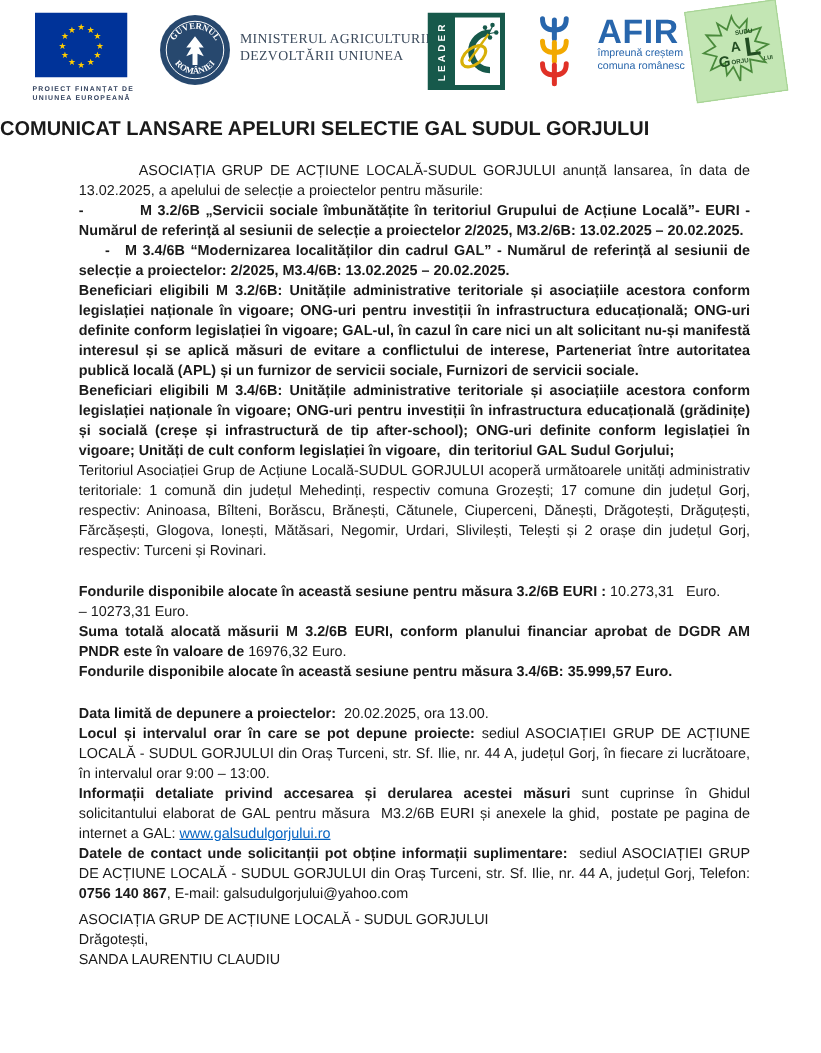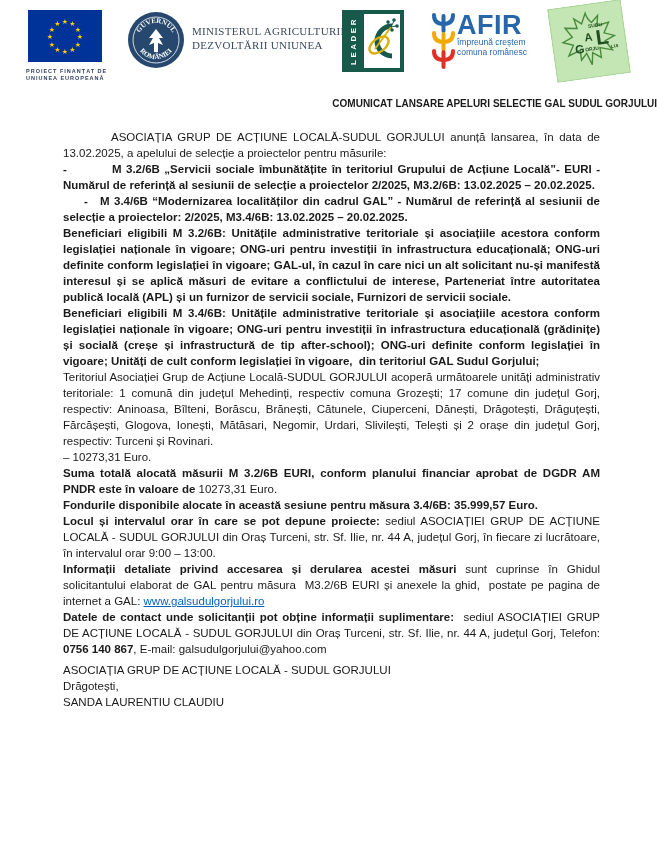--- a/index.html
+++ b/index.html
@@ -10,35 +10,35 @@
   }
   
   .header{position:relative;height:86px;}
   .logo{position:absolute;}
   .eu-block{left:26px;top:10px;width:78px;text-align:center;}
   .eu-caption{font-size:5.5px;line-height:7px;letter-spacing:1px;color:#33425e;font-weight:bold;margin-top:2px;white-space:nowrap;}
   .gov-seal{left:127px;top:11px;}
   .ministry{left:192px;top:24px;font-family:"Liberation Serif",serif;color:var(--ministry,#3b4a5c);font-size:11px;line-height:14px;letter-spacing:0.3px;}
   .leader{left:342px;top:10px;}
   .afir{left:430px;top:12px;display:flex;align-items:flex-start;}
-  .afir-txt{margin-left:0;}
+  .afir-txt{margin-left:21px;}
   .afir-name{font-size:27px;line-height:26px;font-weight:bold;color:var(--afir-blue,#2866ac);letter-spacing:0.5px;}
   .afir-tag{font-size:8.5px;line-height:9.5px;color:var(--afir-blue,#2866ac);}
   .gal{left:552px;top:4px;width:74px;height:74px;transform:rotate(-8deg);
        background:var(--gal-bg,#c3e6b4);box-shadow:0 0 0 1px #a8d496 inset;}
   
   .f-eu{fill:var(--eu-blue,#003399);} .f-star{fill:var(--eu-star,#ffcc00);}
   .f-navy{fill:var(--navy,#27486e);} .s-white{stroke:#fff;} .f-white{fill:#fff;}
   .f-green{fill:var(--leader-green,#17594b);} .s-green{stroke:var(--leader-green,#17594b);}
   .s-yellow{stroke:var(--leader-yellow,#d8b007);}
   .s-blue{stroke:var(--afir-blue,#2866ac);} .s-orange{stroke:var(--afir-yellow,#f2a900);} .s-red{stroke:var(--afir-red,#e03127);}
   .gal-leaf{stroke:#4a8a3c;fill:none;stroke-width:1.4;}
   .gal-t{fill:#224d22;font-family:"Liberation Sans",sans-serif;font-weight:bold;}
   
-  .doc-title{text-align:right;font-weight:bold;font-size:10px;margin-top:10px;}
+  .doc-title{text-align:left;font-weight:bold;font-size:16px;margin-top:10px;}
   .body-content{margin:17px 57px 0 63px;}
   .para{margin:0;text-align:justify;white-space:pre-wrap;}
   .b{font-weight:bold;}
   .link{color:var(--link,#0563c1);text-decoration:underline;}
   .bullet{display:inline-block;font-weight:bold;}
   .footer{margin-top:5px;}
   .footer p{margin:0;text-align:left;white-space:nowrap;}
 </style>
 </head>
 <body>
@@ -162,23 +162,25 @@
 
   <div class="doc-title">COMUNICAT LANSARE APELURI SELECTIE GAL SUDUL GORJULUI</div>
 
   <div class="body-content">
       <p class="para" style="text-indent: 48px;"><span>ASOCIAȚIA GRUP DE ACȚIUNE LOCALĂ-SUDUL GORJULUI anunță lansarea, în data de 13.02.2025, a apelului de selecție a proiectelor pentru măsurile:</span></p>
       <p class="para"><span class="bullet" style="width: 49px;">-</span><span class="b">M 3.2/6B „Servicii sociale îmbunătățite în teritoriul Grupului de Acțiune Locală”- EURI - Numărul de referință al sesiunii de selecție a proiectelor 2/2025, M3.2/6B: 13.02.2025 – 20.02.2025.</span></p>
       <p class="para"><span class="bullet" style="width: 16px; margin-left: 21px;">-</span><span class="b">M 3.4/6B “Modernizarea localităților din cadrul GAL” - Numărul de referință al sesiunii de selecție a proiectelor: 2/2025, M3.4/6B: 13.02.2025 – 20.02.2025.</span></p>
       <p class="para"><span class="b">Beneficiari eligibili M 3.2/6B: Unitățile administrative teritoriale și asociațiile acestora conform legislației naționale în vigoare; ONG-uri pentru investiții în infrastructura educațională; ONG-uri definite conform legislației în vigoare; GAL-ul, în cazul în care nici un alt solicitant nu-și manifestă interesul și se aplică măsuri de evitare a conflictului de interese, Parteneriat între autoritatea publică locală (APL) și un furnizor de servicii sociale, Furnizori de servicii sociale.</span></p>
       <p class="para"><span class="b">Beneficiari eligibili M 3.4/6B: Unitățile administrative teritoriale și asociațiile acestora conform legislației naționale în vigoare; ONG-uri pentru investiții în infrastructura educațională (grădinițe) și socială (creșe și infrastructură de tip after-school); ONG-uri definite conform legislației în vigoare; Unități de cult conform legislației în vigoare,  din teritoriul GAL Sudul Gorjului;</span></p>
       <p class="para"><span>Teritoriul Asociației Grup de Acțiune Locală-SUDUL GORJULUI acoperă următoarele unități administrativ teritoriale: 1 comună din județul Mehedinți, respectiv comuna Grozești; 17 comune din județul Gorj, respectiv: Aninoasa, Bîlteni, Borăscu, Brănești, Cătunele, Ciuperceni, Dănești, Drăgotești, Drăguțești, Fărcășești, Glogova, Ionești, Mătăsari, Negomir, Urdari, Slivilești, Telești și 2 orașe din județul Gorj, respectiv: Turceni și Rovinari.</span></p>
+      <p class="para" style="margin-top: 17px;"><span class="b">Fondurile disponibile alocate în această sesiune pentru măsura 3.2/6B EURI : </span><span>10.273,31   Euro.</span></p>
       <p class="para"><span>– 10273,31 Euro.</span></p>
-      <p class="para"><span class="b">Suma totală alocată măsurii M 3.2/6B EURI, conform planului financiar aprobat de DGDR AM PNDR este în valoare de </span><span>10273,31 Euro.</span></p>
+      <p class="para"><span class="b">Suma totală alocată măsurii M 3.2/6B EURI, conform planului financiar aprobat de DGDR AM PNDR este în valoare de </span><span>16976,32 Euro.</span></p>
       <p class="para"><span class="b">Fondurile disponibile alocate în această sesiune pentru măsura 3.4/6B: 35.999,57 Euro.</span></p>
+      <p class="para" style="margin-top: 17px;"><span class="b">Data limită de depunere a proiectelor:</span><span>  20.02.2025, ora 13.00.</span></p>
       <p class="para"><span class="b">Locul și intervalul orar în care se pot depune proiecte: </span><span>sediul ASOCIAȚIEI GRUP DE ACȚIUNE LOCALĂ - SUDUL GORJULUI din Oraș Turceni, str. Sf. Ilie, nr. 44 A, județul Gorj, în fiecare zi lucrătoare, în intervalul orar 9:00 – 13:00.</span></p>
       <p class="para"><span class="b">Informații detaliate privind accesarea și derularea acestei măsuri </span><span>sunt cuprinse în Ghidul solicitantului elaborat de GAL pentru măsura  M3.2/6B EURI și anexele la ghid,  postate pe pagina de internet a GAL: </span><span class="link">www.galsudulgorjului.ro</span></p>
       <p class="para"><span class="b">Datele de contact unde solicitanții pot obține informații suplimentare: </span><span> sediul ASOCIAȚIEI GRUP DE ACȚIUNE LOCALĂ - SUDUL GORJULUI din Oraș Turceni, str. Sf. Ilie, nr. 44 A, județul Gorj, Telefon: </span><span class="b">0756 140 867</span><span>, E-mail: galsudulgorjului@yahoo.com</span></p>
     </div>
 
   <div class="footer body-content">
       <p style="padding-right: 39px;">ASOCIAȚIA GRUP DE ACȚIUNE LOCALĂ - SUDUL GORJULUI</p>
       <p style="padding-right: 46px;">Drăgotești,</p>
       <p style="padding-right: 86px;">SANDA LAURENTIU CLAUDIU</p>
     </div>

